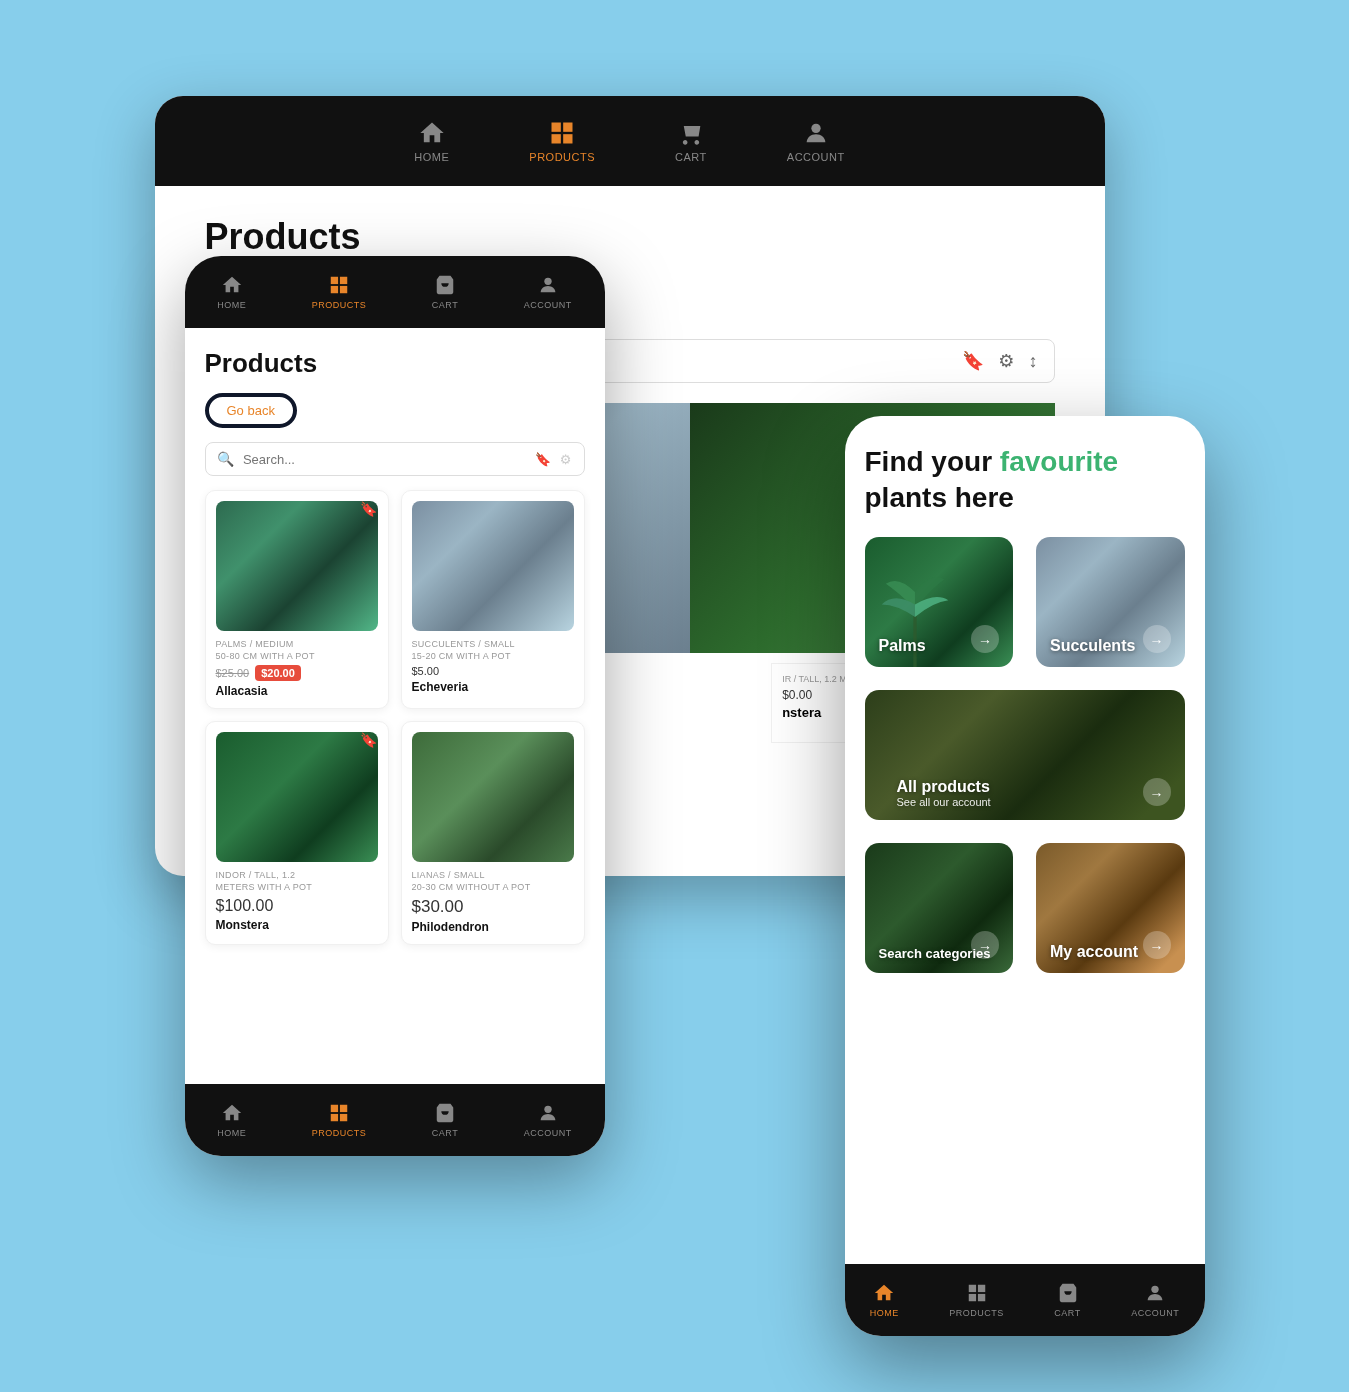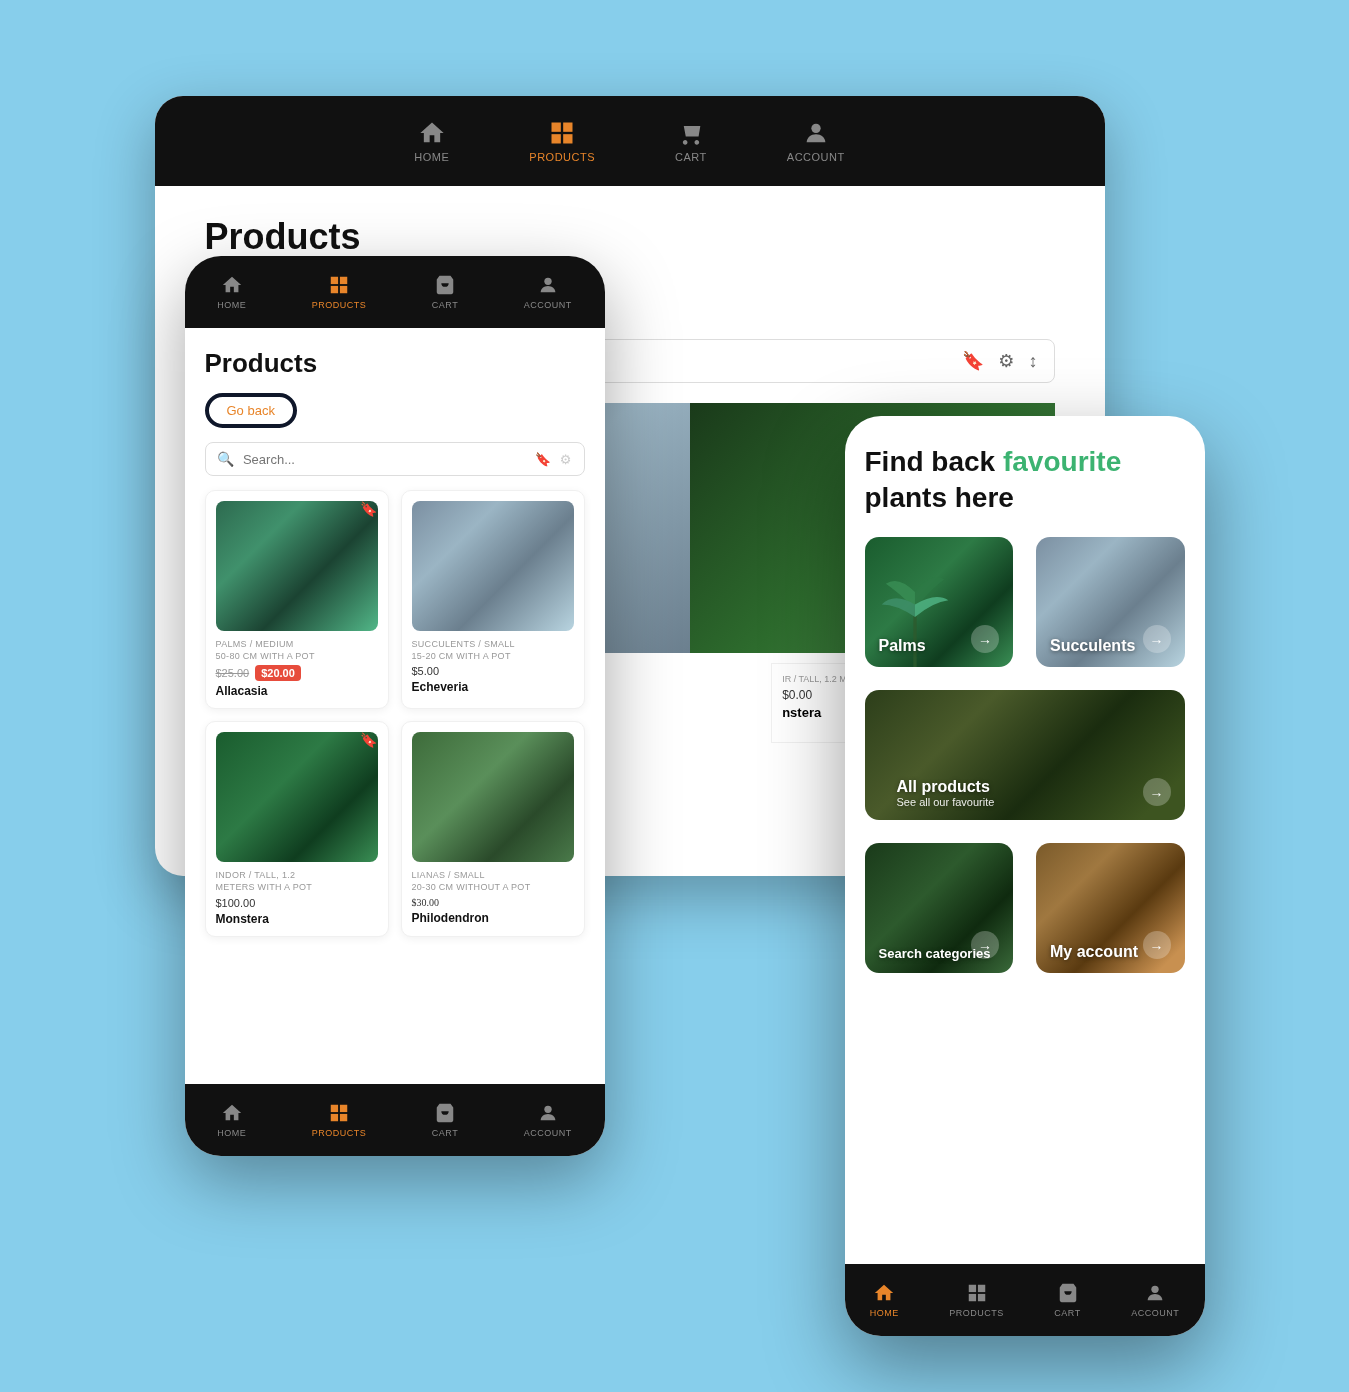--- a/index.html
+++ b/index.html
@@ -579,33 +579,33 @@
           </div>
           <div class="product-name-mid">Echeveria</div>
         </div>
 
         <div class="product-card-mid">
           <div class="product-img-mid">
             <div class="plant-monstera" style="height:100%;"></div>
           </div>
           <div class="product-label-mid">INDOR / TALL, 1.2<br>METERS WITH A POT</div>
           <div class="price-row-mid">
-            <span class="price-normal" style="font-size:11px;">$100.00</span>
+            <span class="price-normal" style="font-size:16px;">$100.00</span>
           </div>
           <div class="product-name-mid">Monstera</div>
           <span class="bookmark-icon-mid">🔖</span>
         </div>
 
         <div class="product-card-mid">
           <div class="product-img-mid">
             <div class="plant-lianas" style="height:100%;"></div>
           </div>
           <div class="product-label-mid">LIANAS / SMALL<br>20-30 CM WITHOUT A POT</div>
           <div class="price-row-mid">
-            <span class="price-normal" style="font-size:10px;font-family:Liberation Serif, serif;">$30.00</span>
+            <span class="price-normal" style="font-size:17px;">$30.00</span>
           </div>
           <div class="product-name-mid">Philodendron</div>
         </div>
       </div>
     </div>
 
     <div class="bottom-nav">
       <div class="nav-item">
         <svg viewBox="0 0 24 24" fill="currentColor" width="22" height="22">
             <path d="M10 20v-6h4v6h5v-8h3L12 3 2 12h3v8z"></path>
@@ -634,21 +634,21 @@
           </svg>
         <span style="font-size:9px;">ACCOUNT</span>
       </div>
     </div>
   </div>
 
   <div class="device-front">
     <div class="page-content">
 
       <div class="hero-text">
-        <span>Find back </span><span class="highlight">favourite</span><span> plants here</span>
+        <span>Find your </span><span class="highlight">favourite</span><span> plants here</span>
       </div>
 
       <div class="categories-grid">
 
         <div class="category-card">
           <div class="category-bg bg-palms" style="height:100%;position:relative;">
 
             <svg style="position:absolute;bottom:0;left:10px;width:80px;height:100px;opacity:0.8;" viewBox="0 0 80 120" fill="none">
               <line x1="40" y1="120" x2="40" y2="30" stroke="#2d5a2d" stroke-width="4"></line>
               <path d="M40 30 Q20 10 5 20 Q20 30 40 50" fill="#3a8f55"></path>
@@ -664,21 +664,21 @@
         <div class="category-card">
           <div class="category-bg bg-succulents" style="height:100%;"></div>
           <div class="category-label">Succulents</div>
           <div class="arrow-btn">→</div>
         </div>
 
         <div class="category-card wide">
           <div class="category-bg bg-allproducts" style="height:100%;"></div>
           <div class="category-sublabel">
             <span class="main-label">All products</span>
-            <span class="sub-label">See all our favourite</span>
+            <span class="sub-label">See all our account</span>
           </div>
           <div class="arrow-btn">→</div>
         </div>
 
         <div class="category-card">
           <div class="category-bg bg-categories" style="height:100%;"></div>
           <div class="category-label" style="font-size:13px;">Search categories</div>
           <div class="arrow-btn">→</div>
         </div>
 

